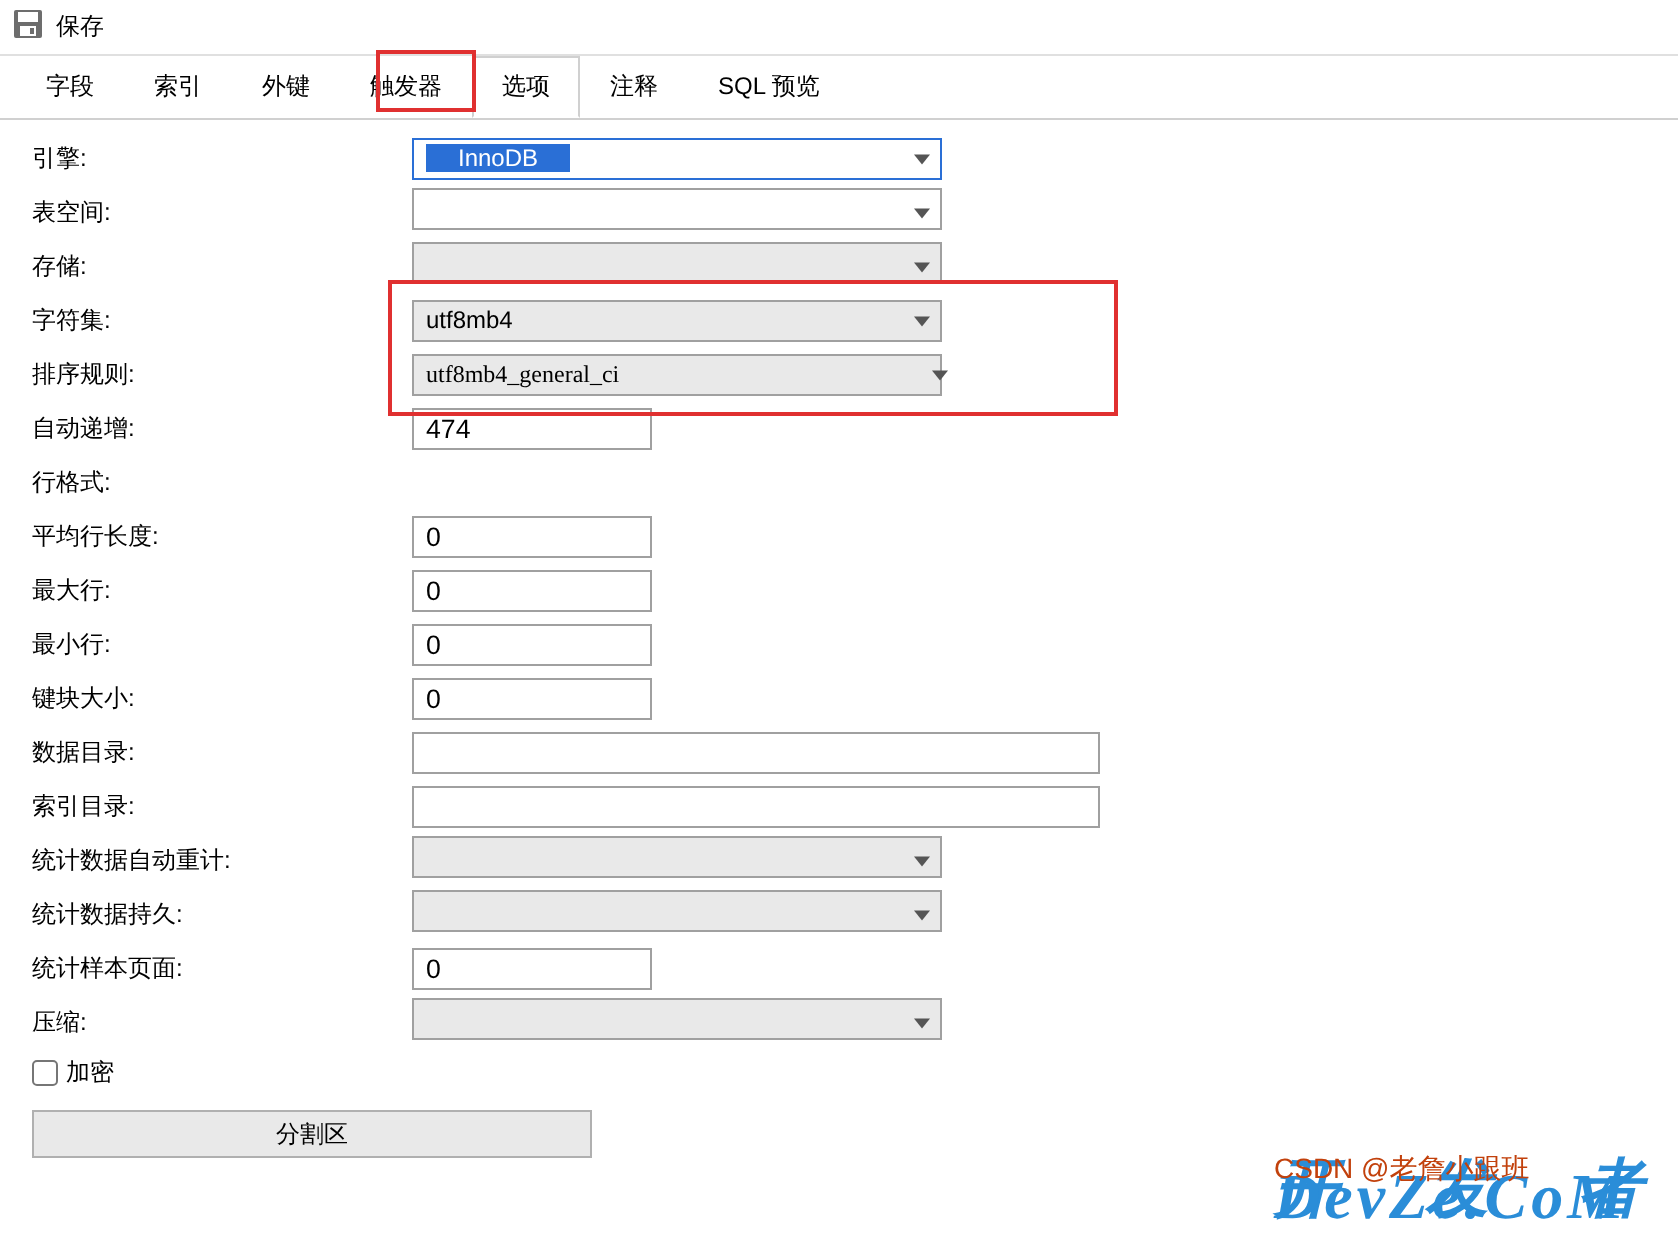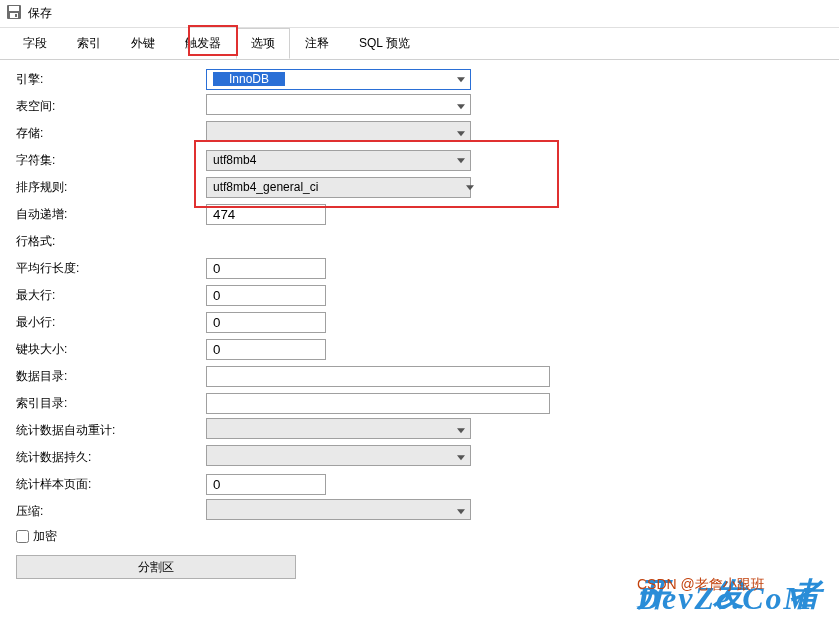--- a/index.html
+++ b/index.html
@@ -198,21 +198,21 @@
 
   <div class="form-row" style="position:relative;">
     <div class="form-label">字符集:</div>
     <div class="select-wrap" style="width:265px;">
       <div class="fake-select gray" style="width:265px;">utf8mb4</div>
     </div>
   </div>
 
   <div class="form-row">
     <div class="form-label">排序规则:</div>
-    <div class="select-wrap" style="width:274px;">
+    <div class="select-wrap" style="width:274px;font-family:Liberation Serif, serif;">
       <div class="fake-select gray" style="width:265px;">utf8mb4_general_ci</div>
     </div>
   </div>
 
   <div class="form-row">
     <div class="form-label">自动递增:</div>
     <input type="text" class="input-text" style="width: 120px;" value="474">
   </div>
 
   <div class="form-row">

